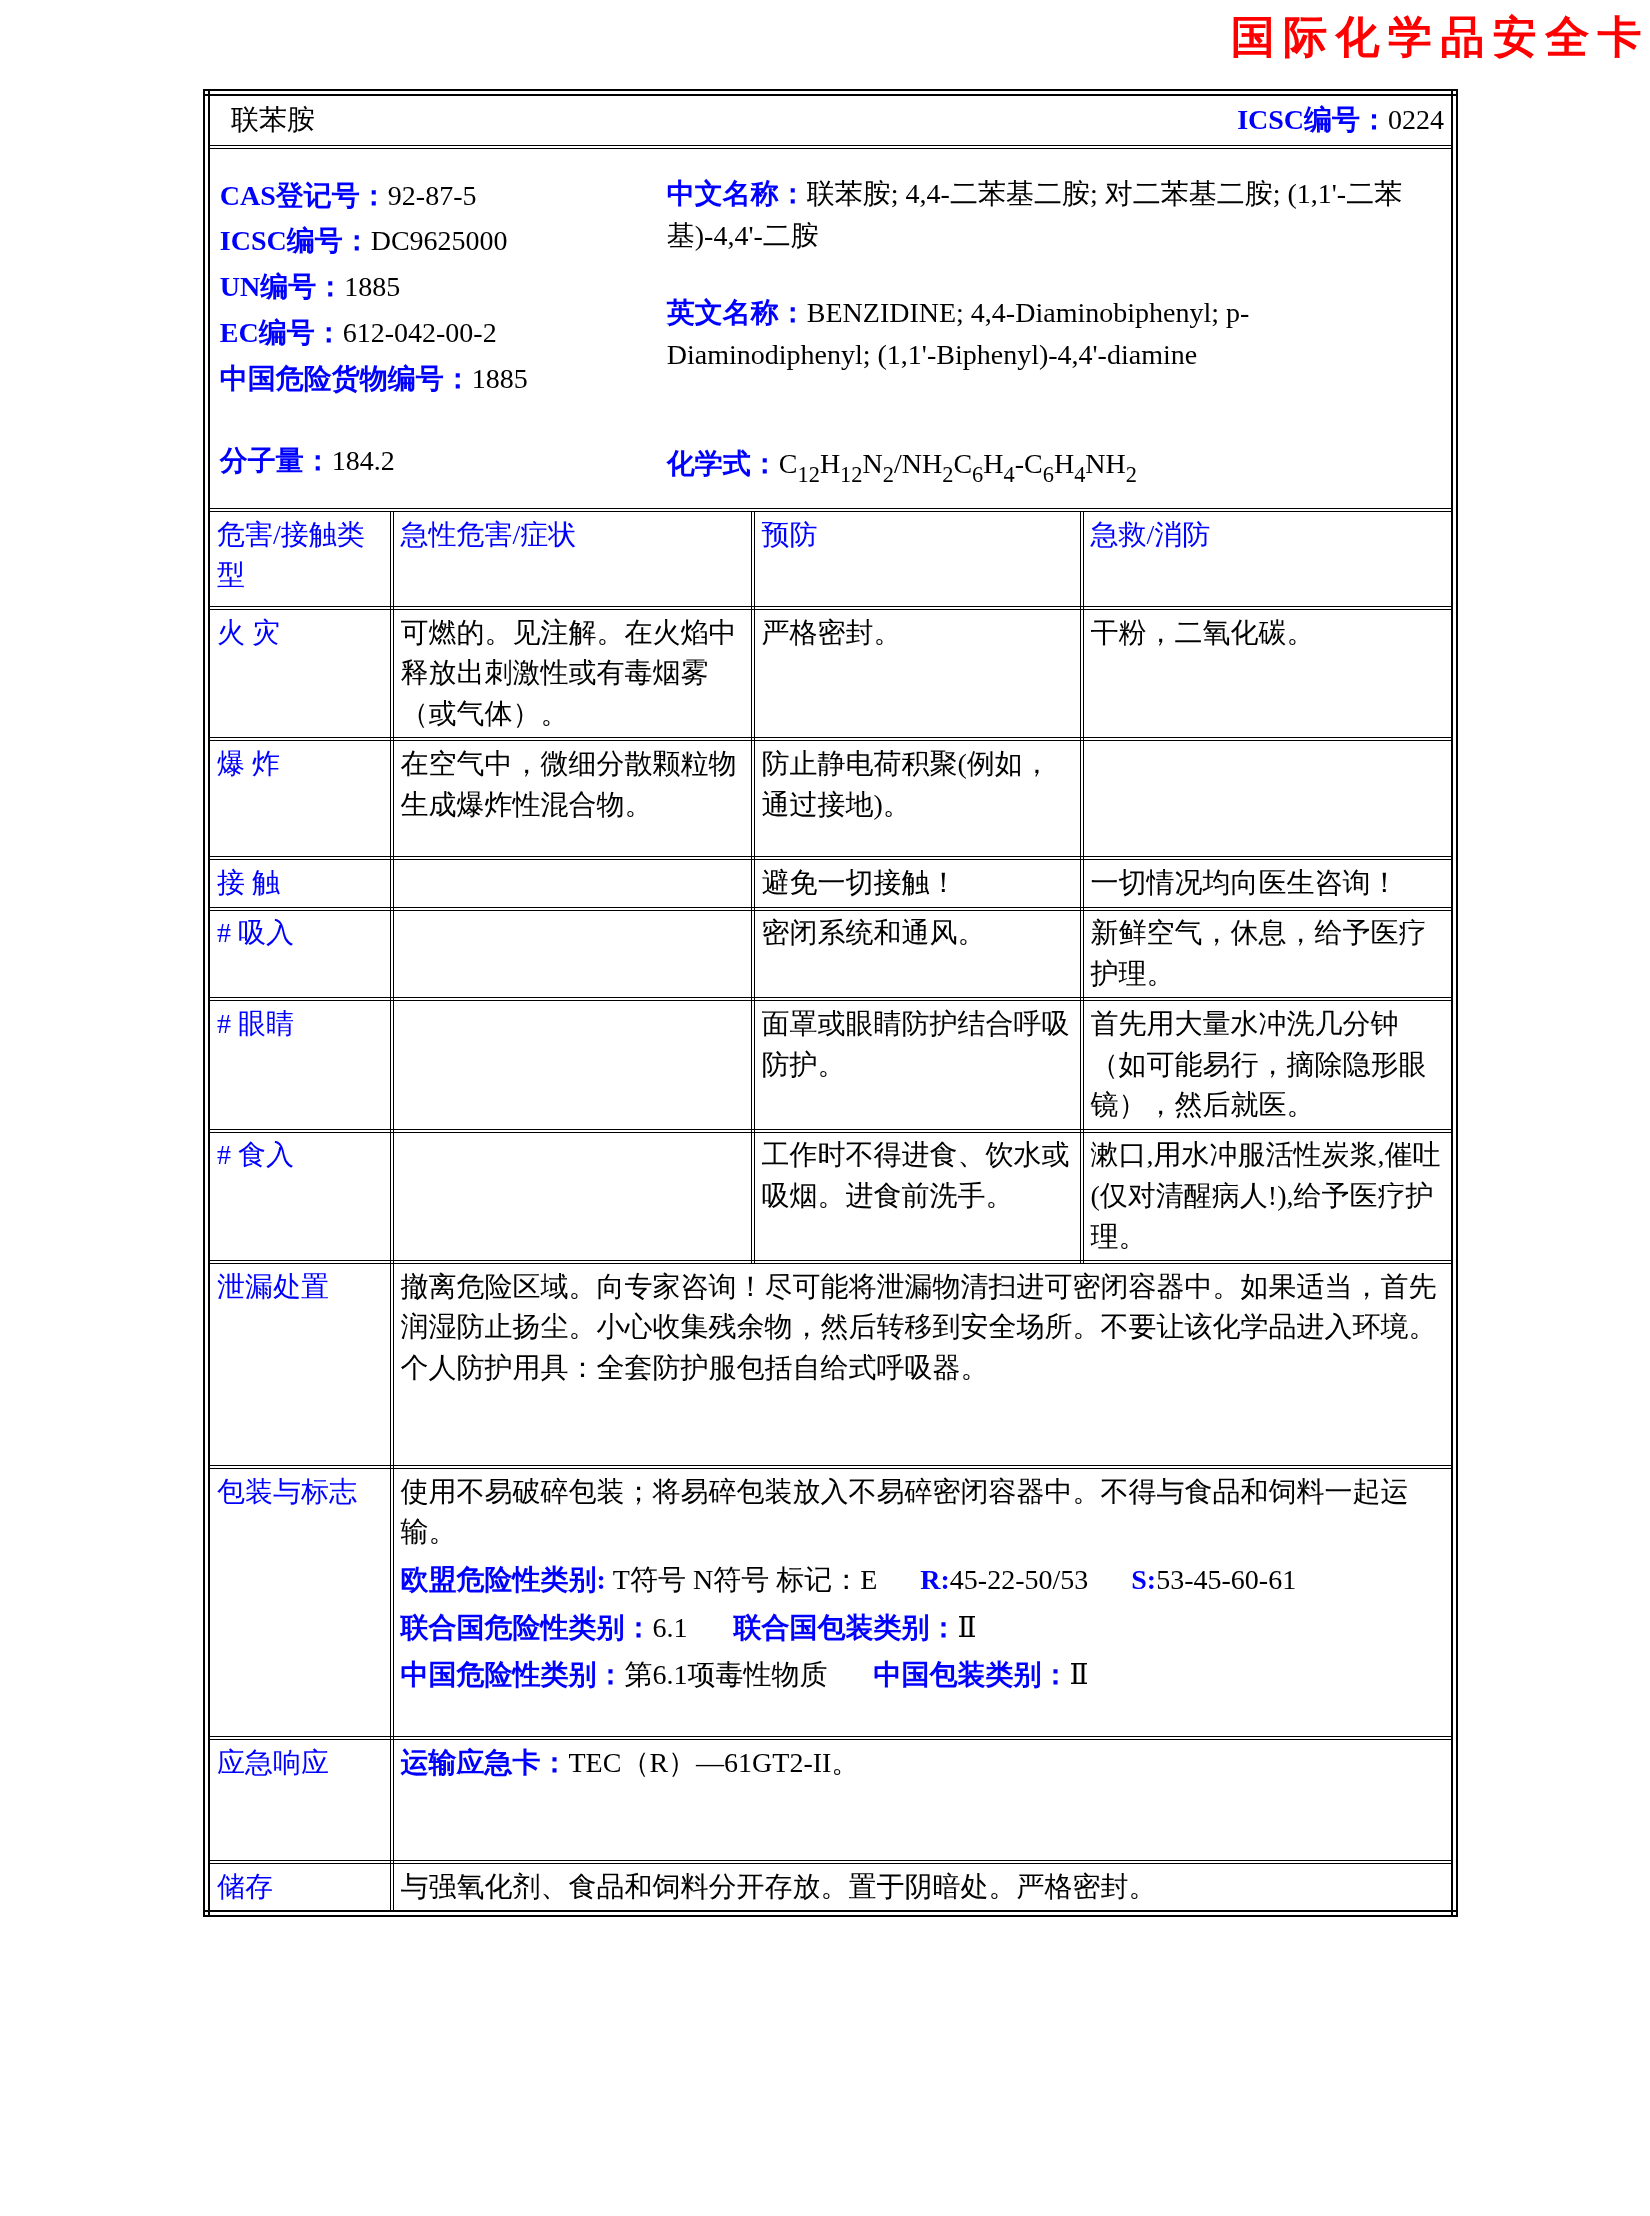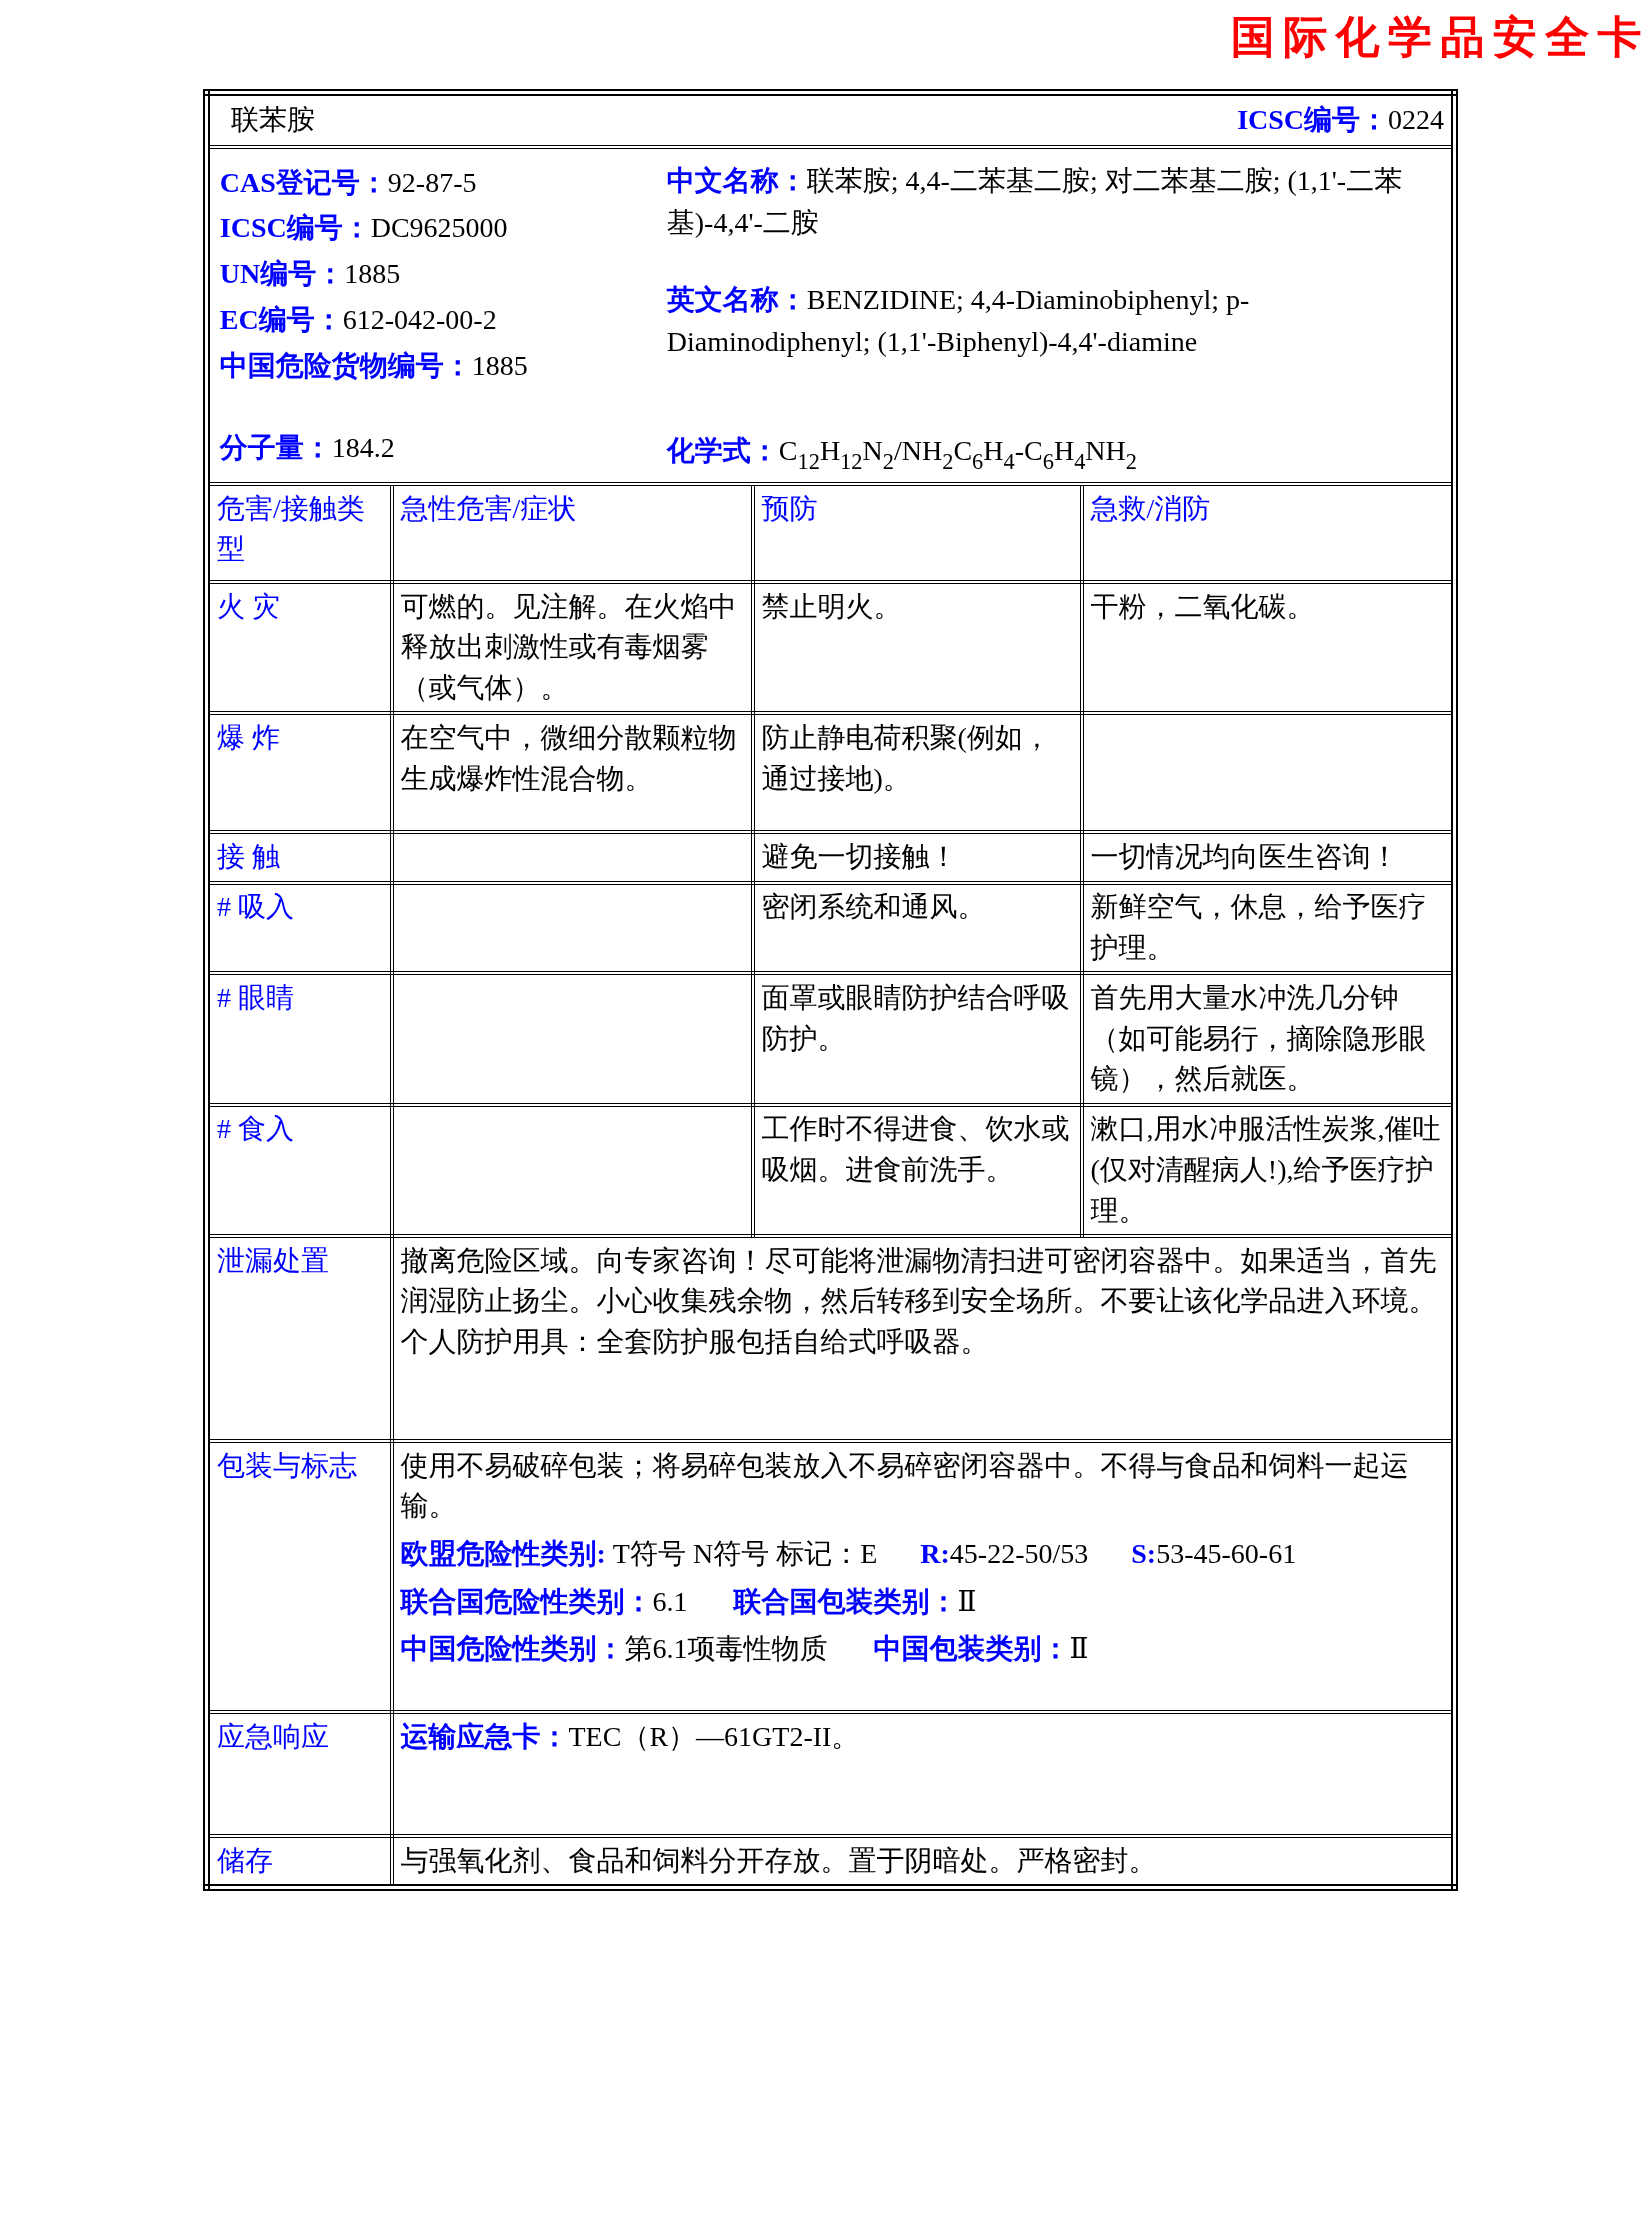--- a/index.html
+++ b/index.html
@@ -105,21 +105,21 @@
         <div class="hdr-flex">
           <span class="val">联苯胺</span>
           <span>
             <span class="blue">ICSC编号：</span><span class="val">0224</span>
           </span>
         </div>
       </td>
     </tr>
 
     <tr class="r-info">
-      <td colspan="4" style="padding:5px 7px;margin-left:27px;">
+      <td colspan="4" style="padding:18px 7px;margin-left:27px;">
         <div class="info-flex">
           <div class="info-left">
             <div class="id-line">
               <span class="blue">CAS登记号：</span><span class="val">92-87-5</span>
             </div>
             <div class="id-line">
               <span class="blue">ICSC编号：</span><span class="val">DC9625000</span>
             </div>
             <div class="id-line">
               <span class="blue">UN编号：</span><span class="val">1885</span>
@@ -152,21 +152,21 @@
     <tr class="r-thead">
       <th class="th-cell">危害/接触类型</th>
       <th class="th-cell">急性危害/症状</th>
       <th class="th-cell">预防</th>
       <th class="th-cell">急救/消防</th>
     </tr>
 
     <tr class="r-fire">
       <td class="row-label">火 灾</td>
       <td>可燃的。见注解。在火焰中释放出刺激性或有毒烟雾（或气体）。</td>
-      <td>禁止明火。</td>
+      <td>严格密封。</td>
       <td>干粉，二氧化碳。</td>
     </tr>
 
     <tr class="r-expl">
       <td class="row-label">爆 炸</td>
       <td>在空气中，微细分散颗粒物生成爆炸性混合物。</td>
       <td>防止静电荷积聚(例如，通过接地)。</td>
       <td></td>
     </tr>
 

